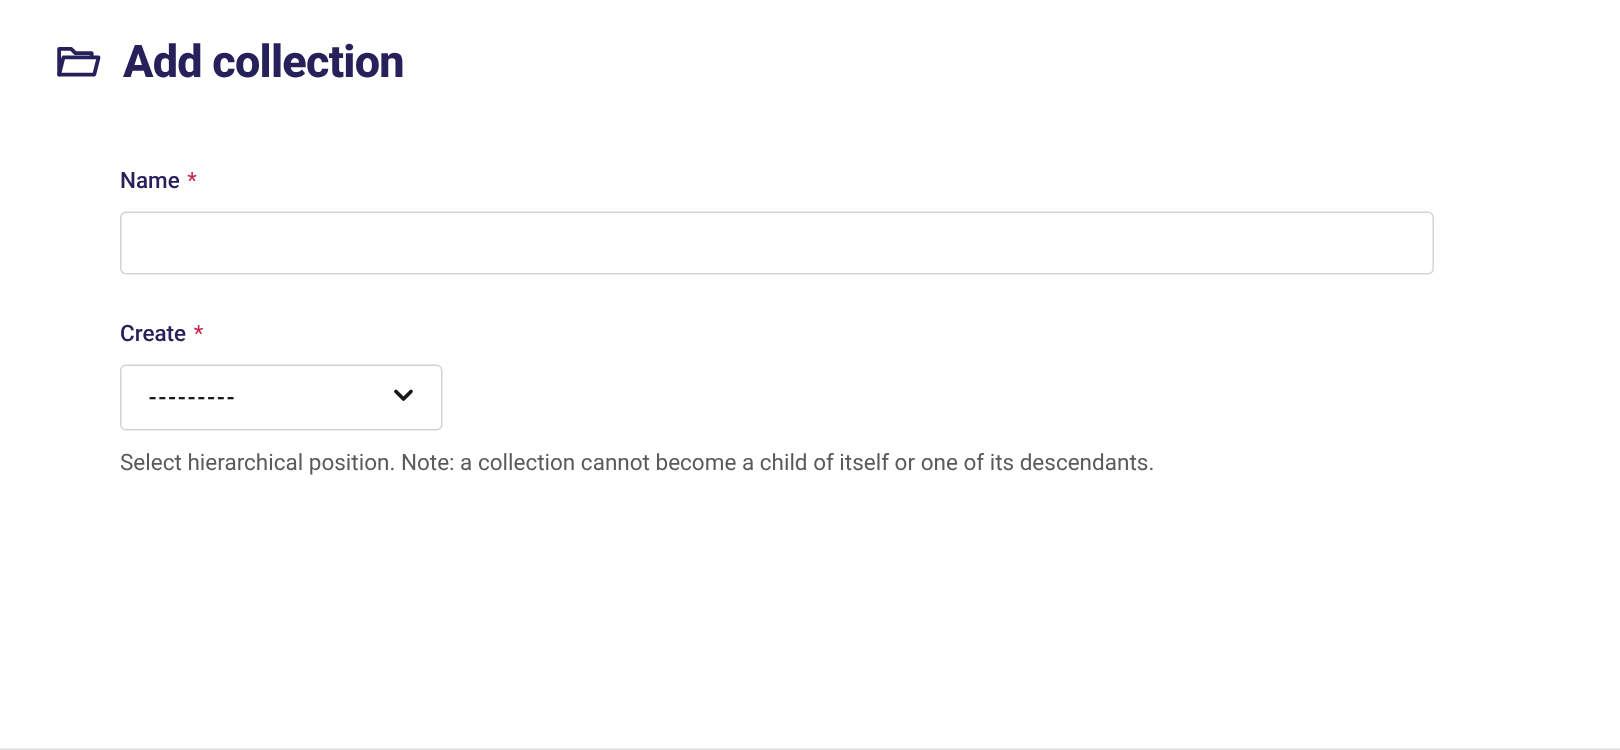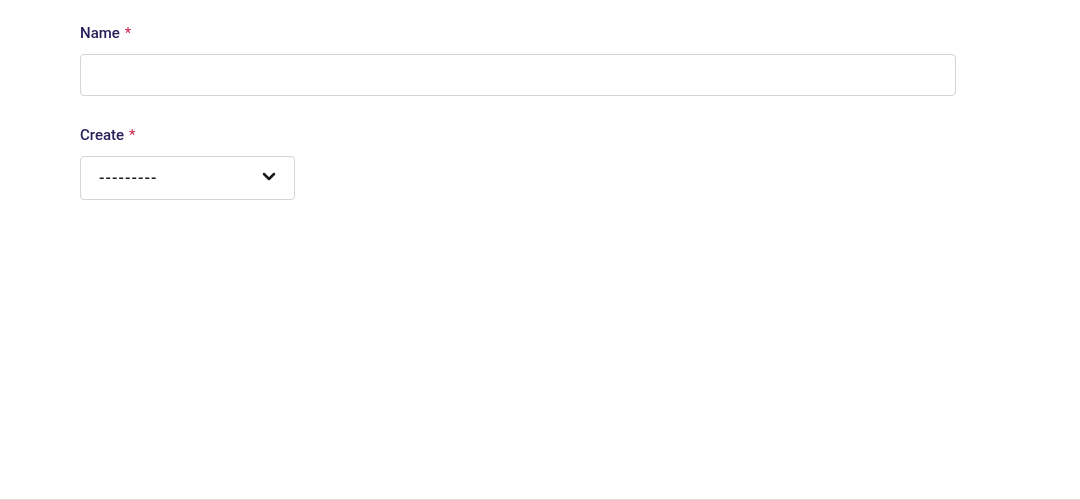--- a/index.html
+++ b/index.html
@@ -125,20 +125,29 @@
       right: 0;
       height: 1px;
       background: #dcdcdc;
     }
   </style>
 </head>
 <body>
 
 <div class="page">
 
+  <div class="header-row">
+    <span class="folder-icon">
+      <svg viewBox="0 0 28 24" fill="none" stroke="currentColor" stroke-width="2.2" stroke-linecap="round" stroke-linejoin="round">
+        <path d="M3 19 L5.5 9 L26 9 L23.5 19 Z"></path>
+        <path d="M3 19 L3 4 L10 4 L12.5 6.5 L22 6.5 L22 9"></path>
+      </svg>
+    </span>
+    <h1 class="page-title">Add collection</h1>
+  </div>
 
   <div class="form-area">
 
     <div class="field-group">
       <div class="label-row">
         <label class="field-label">Name</label>
         <span class="required-mark">*</span>
       </div>
       <input type="text" class="text-input" value="" style="">
     </div>
@@ -151,20 +160,21 @@
       <div class="select-wrapper">
         <select class="select-box">
           <option>---------</option>
         </select>
         <span class="select-chevron">
           <svg width="16" height="16" viewBox="0 0 16 16" fill="none" stroke="currentColor" stroke-width="2.5" stroke-linecap="round" stroke-linejoin="round">
             <polyline points="3 6 8 11 13 6"></polyline>
           </svg>
         </span>
       </div>
+      <div class="help-text">Select hierarchical position. Note: a collection cannot become a child of itself or one of its descendants.</div>
     </div>
 
 
   </div>
 
 </div>
 
 <div class="bottom-divider"></div>
 
 </body></html>

